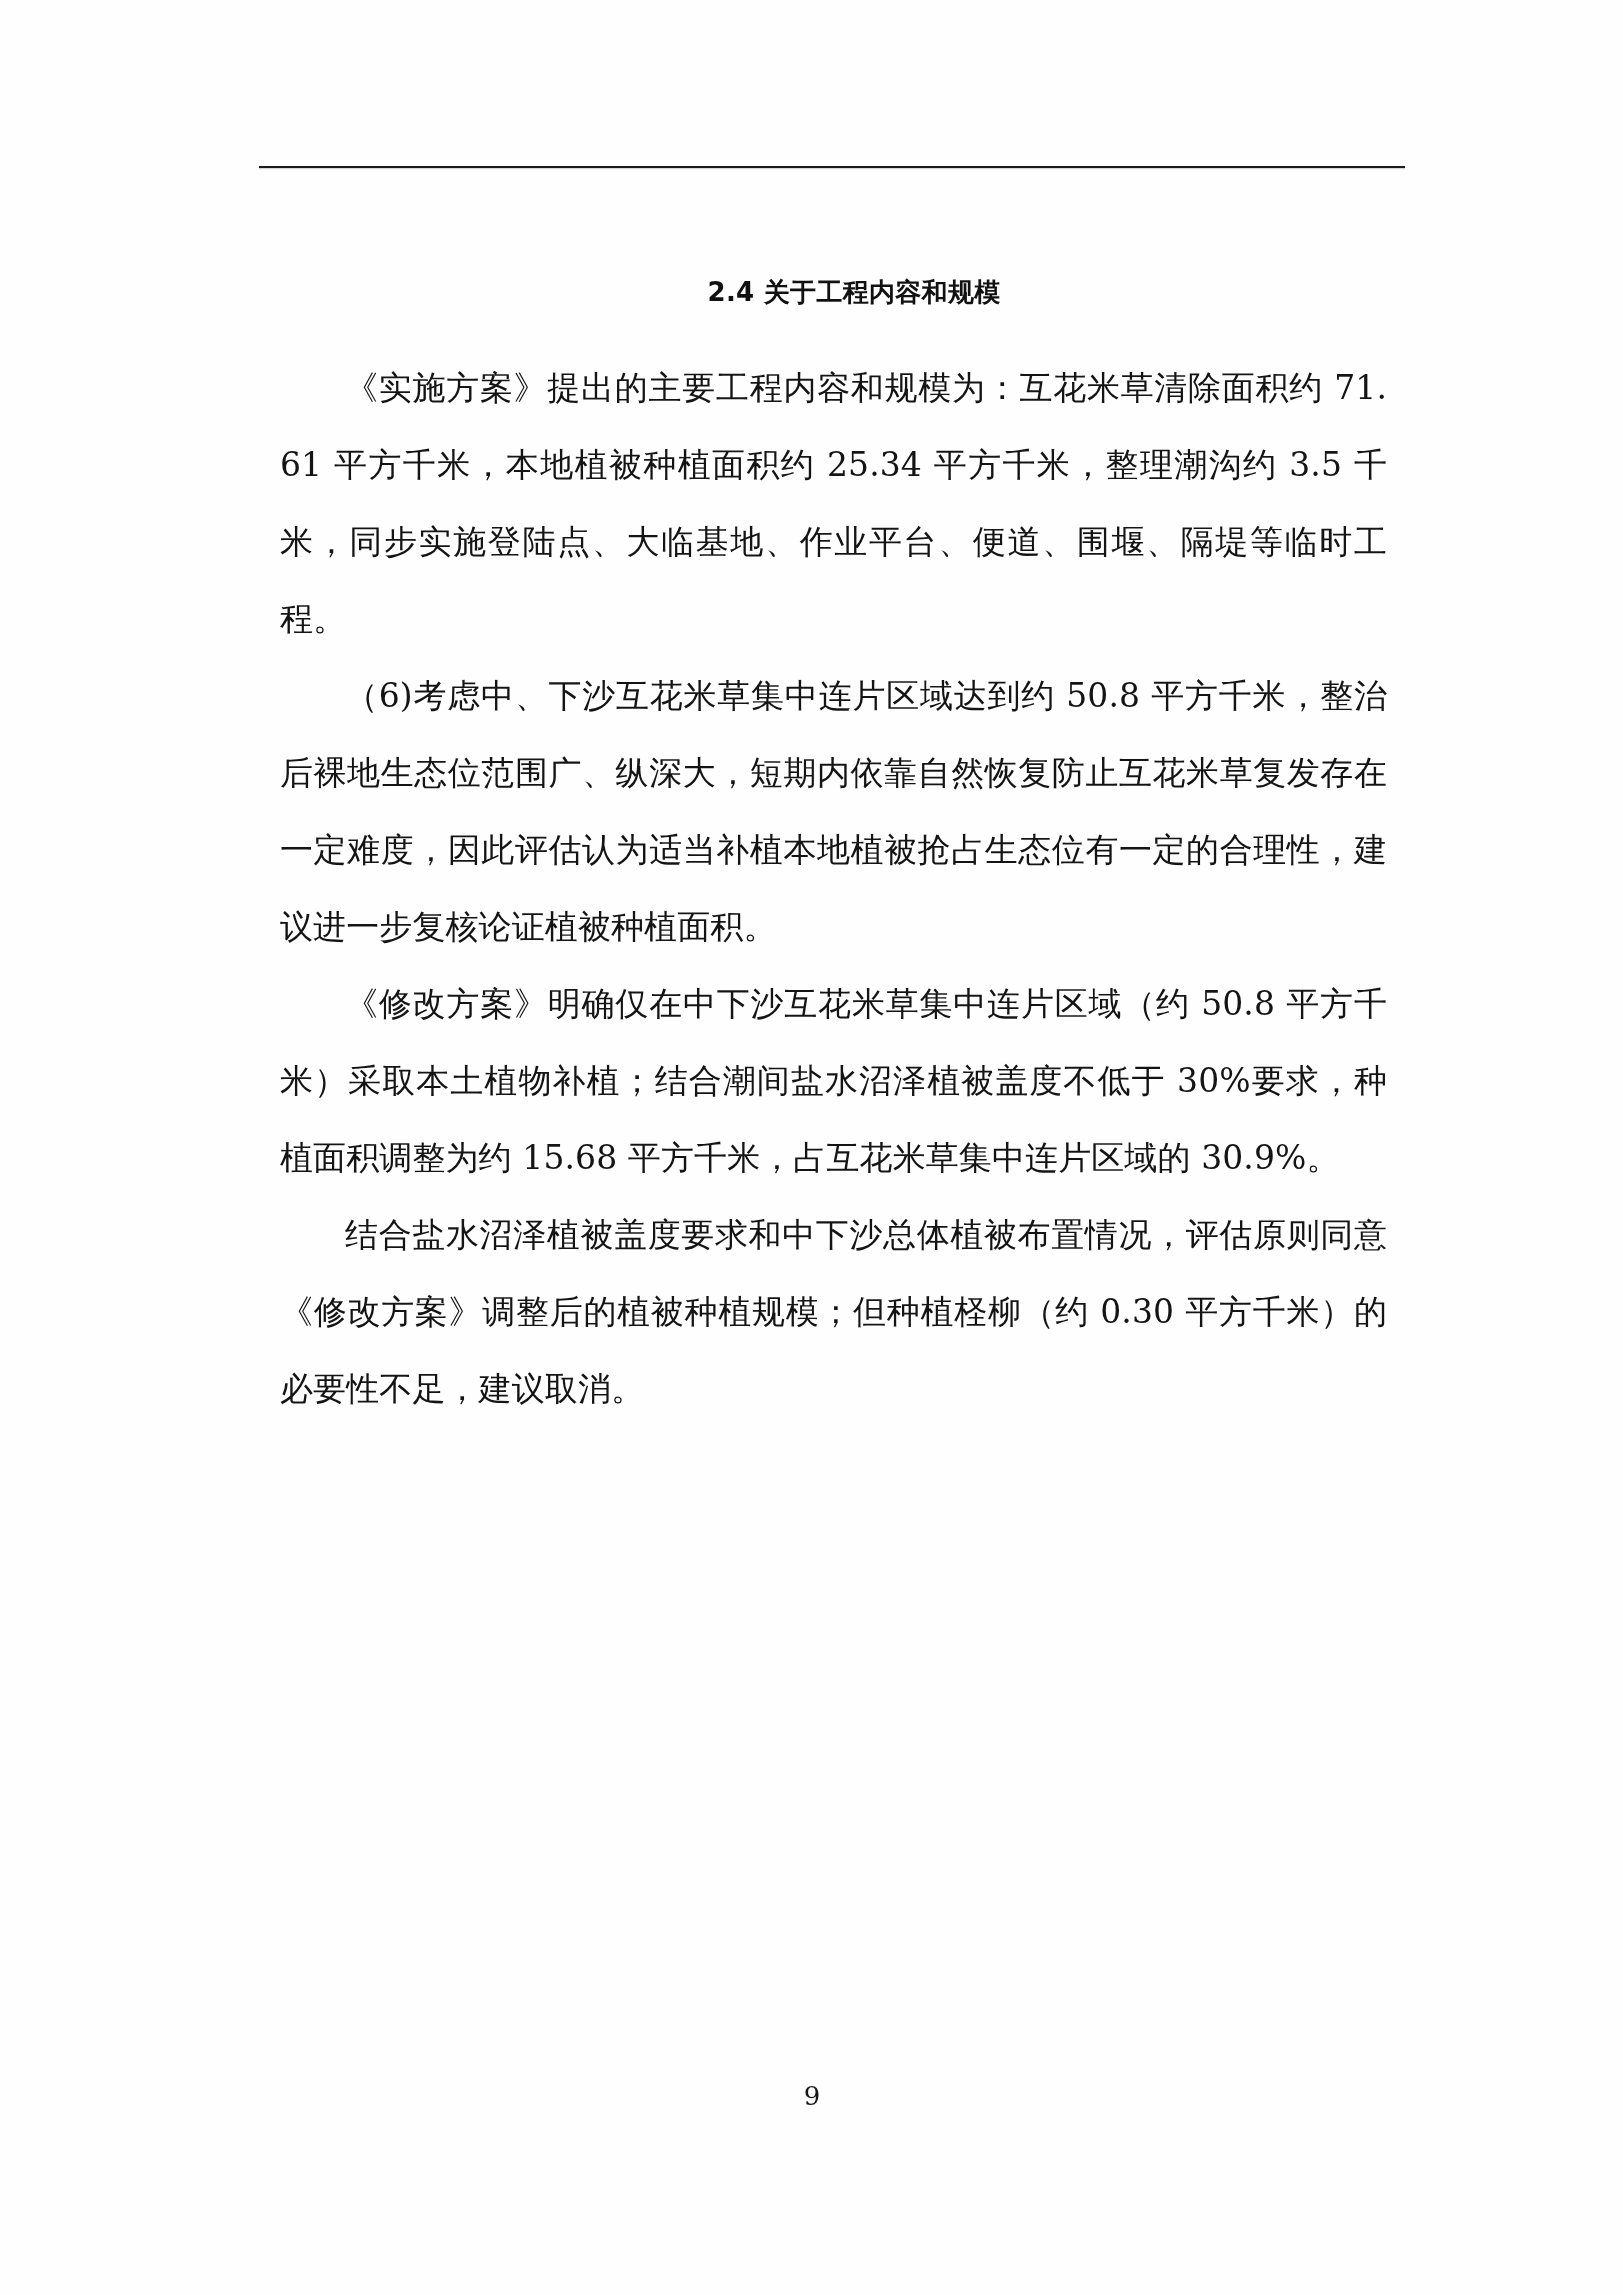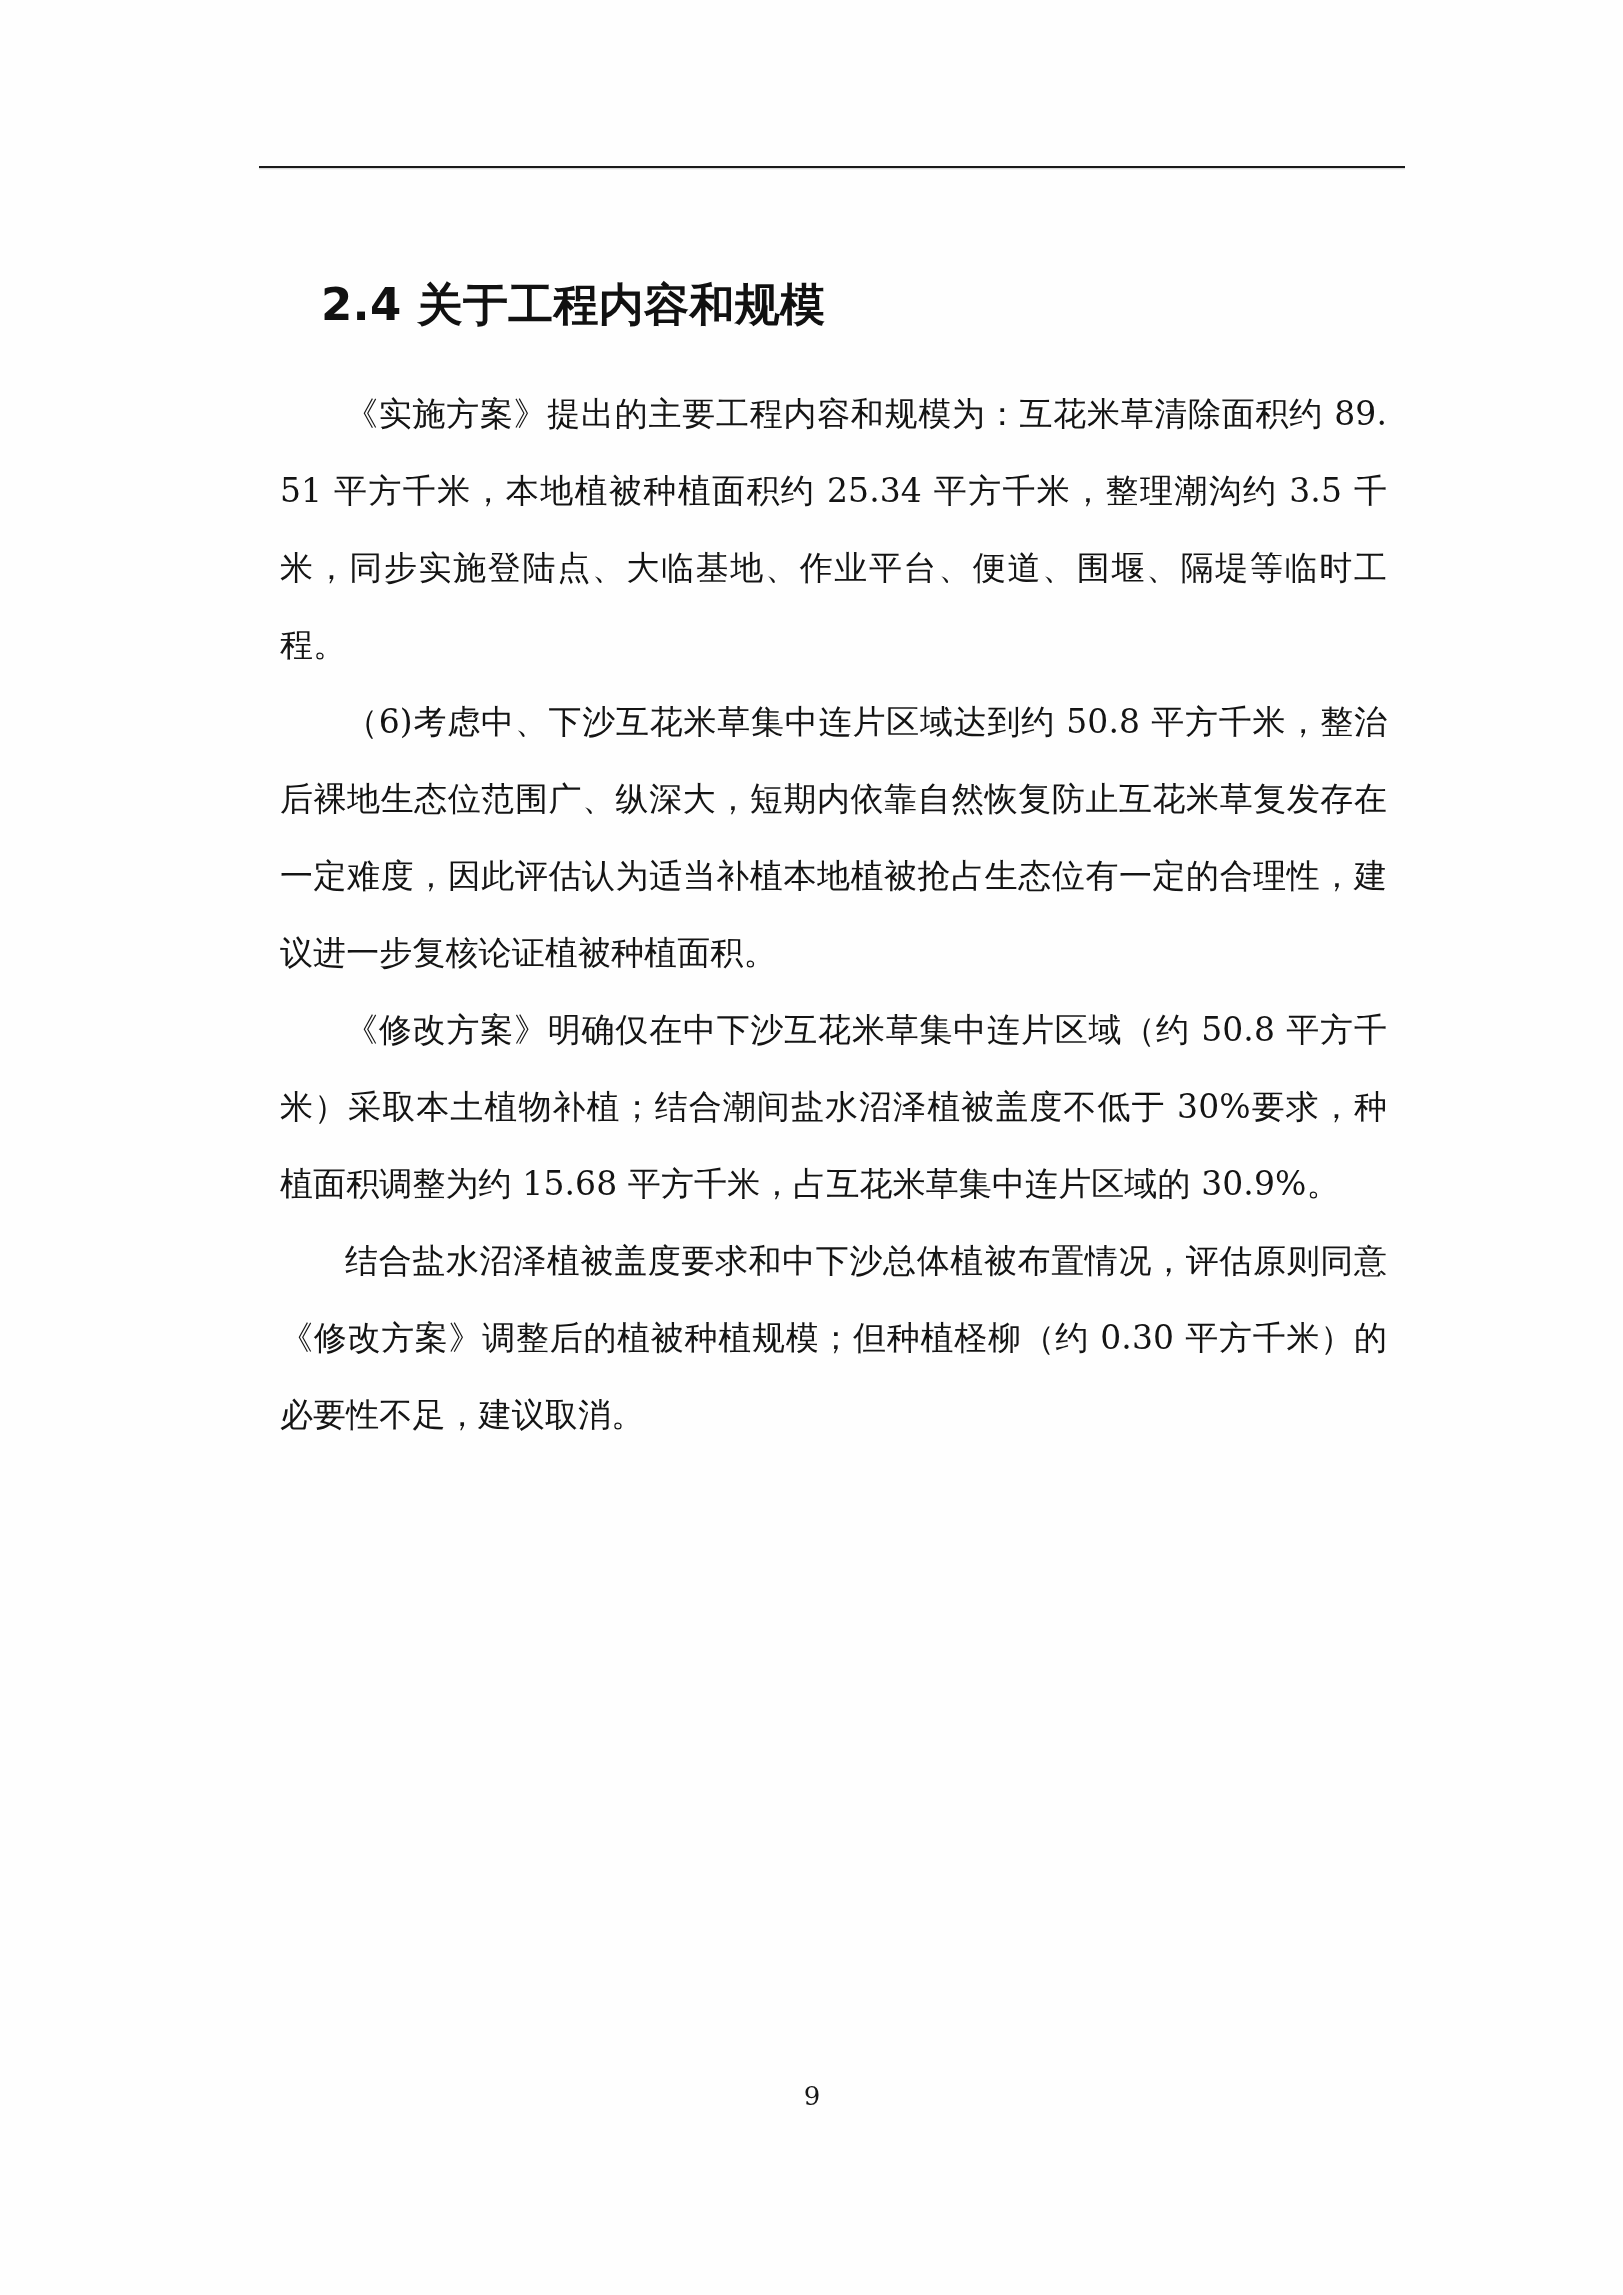--- a/index.html
+++ b/index.html
@@ -47,24 +47,25 @@
     position: absolute;
     left: 280px;
     top: 275px;
     width: 1107px;
   }
   h2.section-heading {
     margin: 0 0 0 0;
     padding: 0 0 0 41px;
     font-family: "DejaVu Sans", "Liberation Sans", sans-serif;
     font-weight: bold;
-    font-size: 45px;
+    font-size: 26px;
     line-height: 1.35;
     color: #111111;
     letter-spacing: 0.3px;
+    text-align: center;
   }
   .para {
     margin: 0;
     font-family: "DejaVu Serif", "Liberation Serif", serif;
     font-size: 33px;
     line-height: 77px;
     color: #141414;
     text-align: justify;
     text-justify: inter-ideograph;
     text-indent: 65px;
@@ -94,21 +95,21 @@
   <div class="header-zone">
     <div class="header-rule"></div>
   </div>
 
   <div class="body-col">
 
     <h2 class="section-heading">2.4  关于工程内容和规模</h2>
 
     <div class="gap-after-heading"></div>
 
-    <p class="para">《实施方案》提出的主要工程内容和规模为：互花米草清除面积约 89.51 平方千米，本地植被种植面积约 25.34 平方千米，整理潮沟约 3.5 千米，同步实施登陆点、大临基地、作业平台、便道、围堰、隔堤等临时工程。</p>
+    <p class="para">《实施方案》提出的主要工程内容和规模为：互花米草清除面积约 71.61 平方千米，本地植被种植面积约 25.34 平方千米，整理潮沟约 3.5 千米，同步实施登陆点、大临基地、作业平台、便道、围堰、隔堤等临时工程。</p>
 
 
     <p class="para">（6)考虑中、下沙互花米草集中连片区域达到约 50.8 平方千米，整治后裸地生态位范围广、纵深大，短期内依靠自然恢复防止互花米草复发存在一定难度，因此评估认为适当补植本地植被抢占生态位有一定的合理性，建议进一步复核论证植被种植面积。</p>
 
     <p class="para">《修改方案》明确仅在中下沙互花米草集中连片区域（约 50.8 平方千米）采取本土植物补植；结合潮间盐水沼泽植被盖度不低于 30%要求，种植面积调整为约 15.68 平方千米，占互花米草集中连片区域的 30.9%。</p>
 
     <p class="para">结合盐水沼泽植被盖度要求和中下沙总体植被布置情况，评估原则同意《修改方案》调整后的植被种植规模；但种植柽柳（约 0.30 平方千米）的必要性不足，建议取消。</p>
 
 
   </div>

